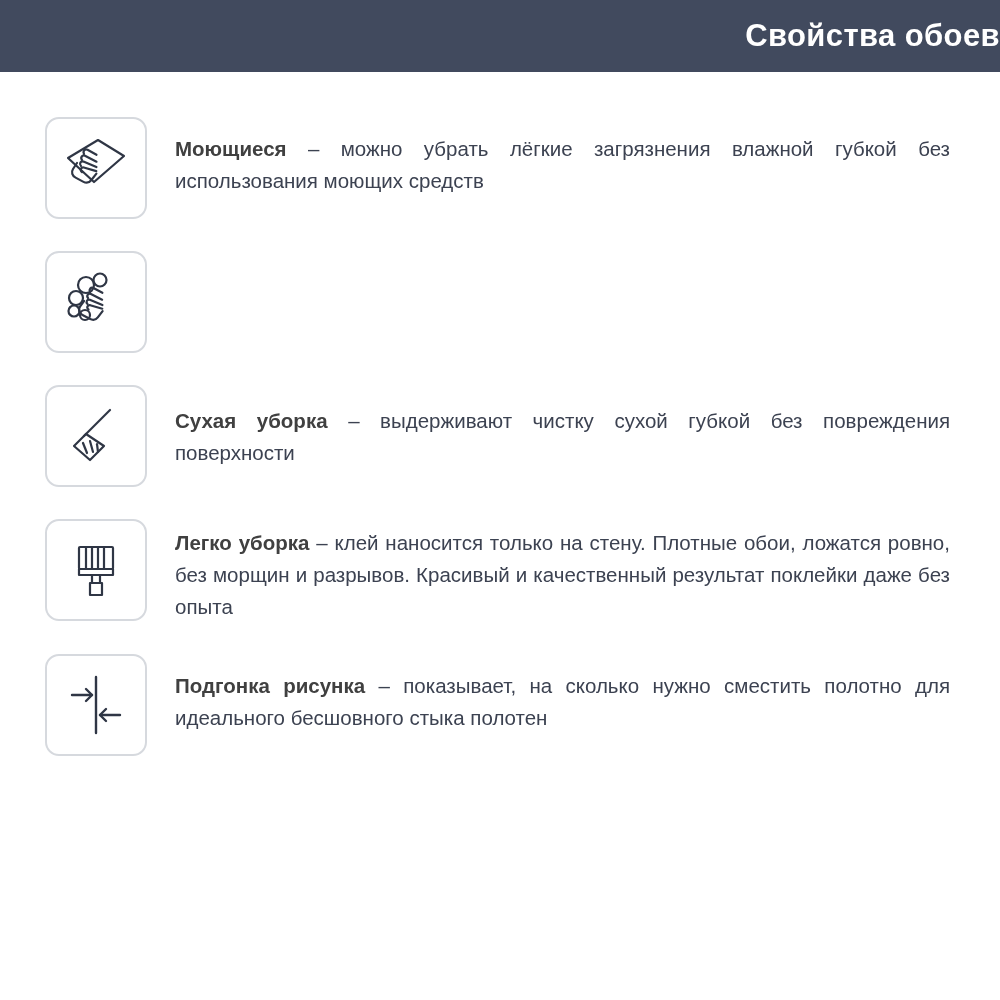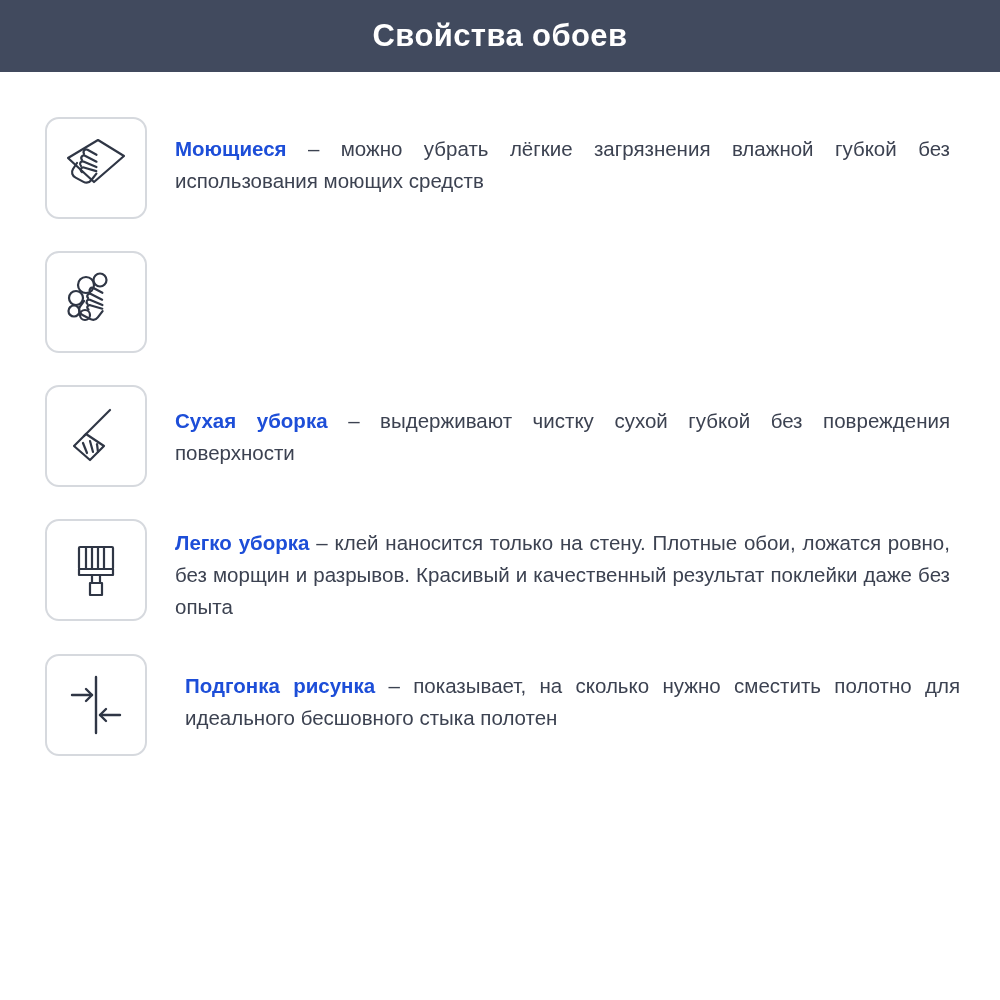--- a/index.html
+++ b/index.html
@@ -19,21 +19,21 @@
     height: 1000px;
     position: relative;
     display: flex;
     flex-direction: column;
   }
   .header {
     height: 72px;
     background: #414a5e;
     display: flex;
     align-items: center;
-    justify-content: center;
+    justify-content: flex-end;
     flex: none;
   }
   .header-title {
     color: #ffffff;
     font-size: 31px;
     font-weight: bold;
     letter-spacing: 0.4px;
     font-family: "Liberation Sans", sans-serif;
   }
   .list {
@@ -65,27 +65,27 @@
   .row-text {
     padding-top: 18px;
     font-size: 20.5px;
     line-height: 1.55;
     color: #3c4251;
     text-align: justify;
     max-width: 775px;
   }
   .row-text .term {
     font-weight: bold;
-    color: #1d4ed8;
+    color: #404040;
   }
   .row:nth-child(1) .row-text { padding-top: 16px; }
   .row:nth-child(2) .row-text { padding-top: 8px; }
   .row:nth-child(3) .row-text { padding-top: 20px; }
   .row:nth-child(4) .row-text { padding-top: 8px; }
-  .row:nth-child(5) .row-text { padding-top: 16px; margin-left: 10px; }
+  .row:nth-child(5) .row-text { padding-top: 16px; }
 </style>
 </head>
 <body>
 
 <div class="page">
 
   <div class="header">
     <div class="header-title">Свойства обоев</div>
   </div>
 

